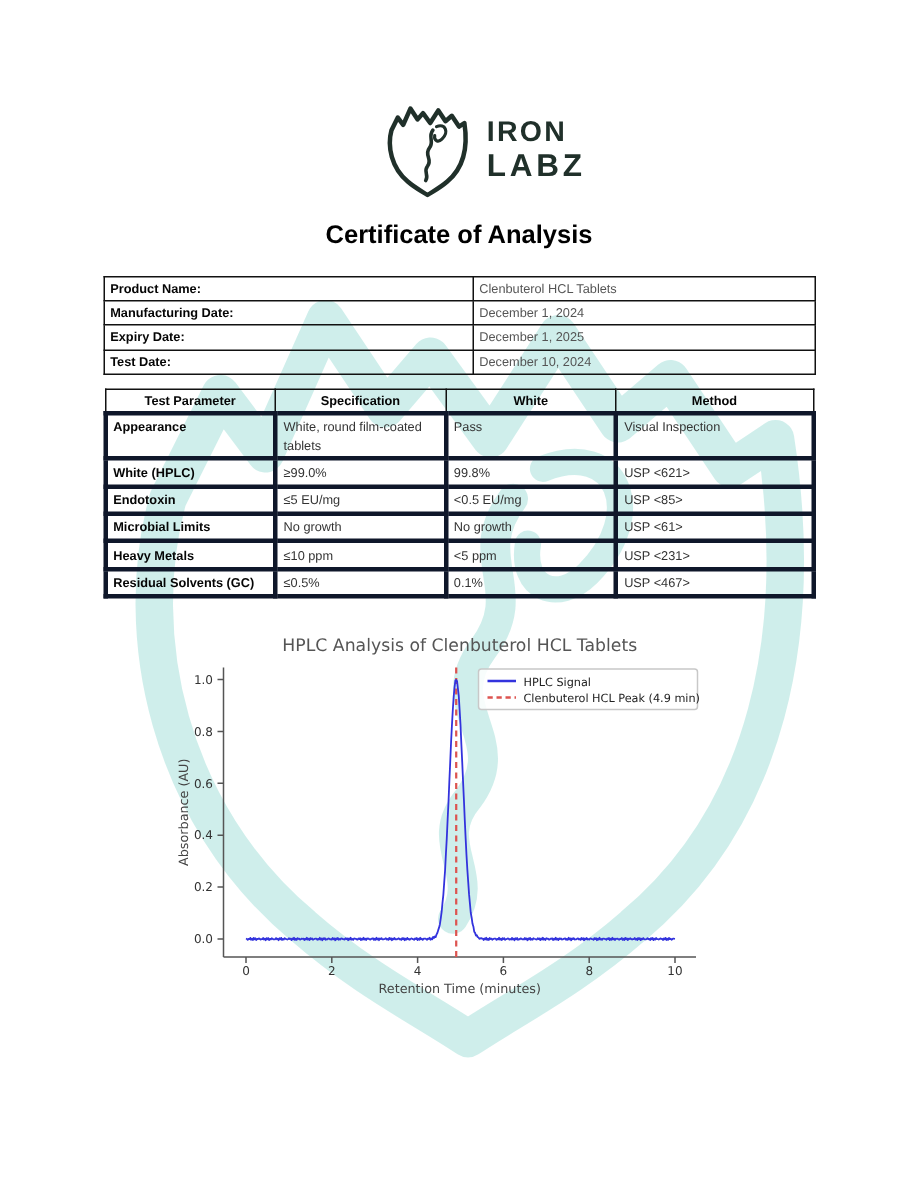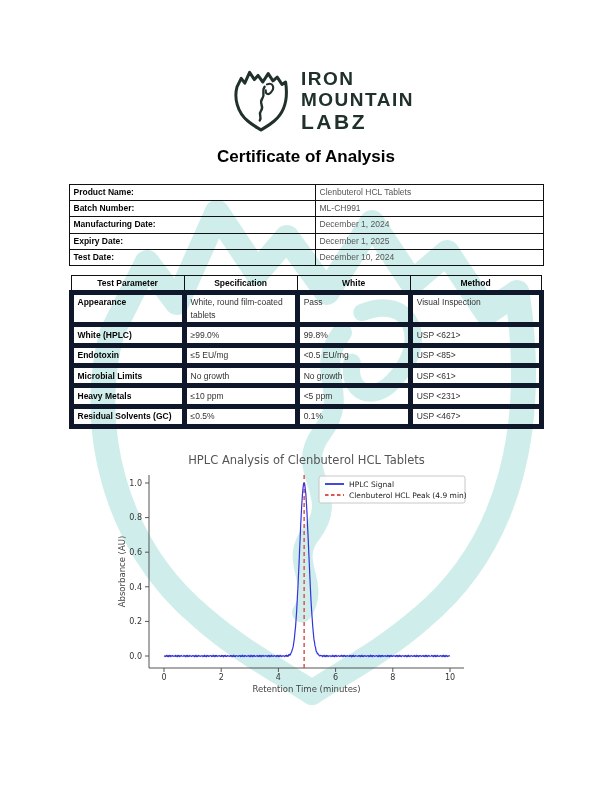--- a/index.html
+++ b/index.html
@@ -22,21 +22,21 @@
   .doc-title{margin:7px 0 0 0;text-align:center;font-size:17px;font-weight:bold;color:#000;}
   
   table{border-collapse:collapse;table-layout:fixed;background:transparent;}
   .info-table{width:475px;margin:17px auto 0 auto;font-size:8.5px;}
   .info-table td{border:1px solid #111;padding:1px 4px;line-height:1.55;}
   .info-table .lbl{font-weight:bold;color:#050505;width:50%;}
   .info-table .val{color:#555;}
   
   .results-table{width:475px;margin:9px auto 0 auto;font-size:8.5px;}
   .results-table th{border:1px solid #111;padding:2px 3px;font-weight:bold;text-align:center;color:#050505;}
-  .results-table td{border:5px solid #0f172a;padding:1.5px 4px;line-height:1.45;color:#333;vertical-align:top;}
+  .results-table td{border:3px solid #0f172a;padding:1.5px 4px;line-height:1.45;color:#333;vertical-align:top;}
   .results-table td.param{font-weight:bold;color:#050505;}
   .c1{width:24%;} .c2{width:24%;margin-top:36px;} .c3{width:24%;} .c4{width:28%;}
   
   .chart-wrap{position:relative;width:450px;height:250px;margin:20px auto 0 auto;}
   #chart{display:block;width:450px;height:250px;}
   #chart text{font-family:"DejaVu Sans",sans-serif;}
   .hidden-defs{position:absolute;width:0;height:0;overflow:hidden;}
 </style>
 </head>
 <body>
@@ -48,36 +48,31 @@
   </svg>
 
   <div class="content">
 
     <header class="brand">
       <svg class="brand-icon" viewBox="0 0 100 112">
         <use href="#imlogo"></use>
       </svg>
       <div class="brand-text">
         <div class="brand-l1">IRON</div>
-        <div class="brand-l2">MOUNTAIN</div>
         <div class="brand-l3">LABZ</div>
       </div>
     </header>
 
     <h1 class="doc-title">Certificate of Analysis</h1>
 
     <table class="info-table">
       <tbody>
         <tr>
           <td class="lbl">Product Name:</td>
           <td class="val">Clenbuterol HCL Tablets</td>
-        </tr>
-        <tr>
-          <td class="lbl">Batch Number:</td>
-          <td class="val">ML-CH991</td>
         </tr>
         <tr>
           <td class="lbl">Manufacturing Date:</td>
           <td class="val">December 1, 2024</td>
         </tr>
         <tr>
           <td class="lbl">Expiry Date:</td>
           <td class="val">December 1, 2025</td>
         </tr>
         <tr>

